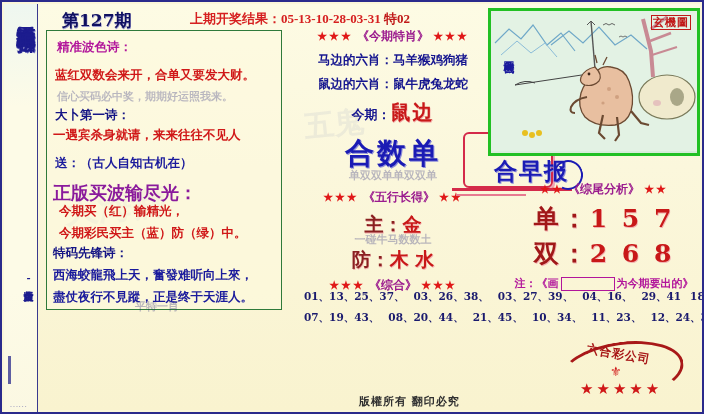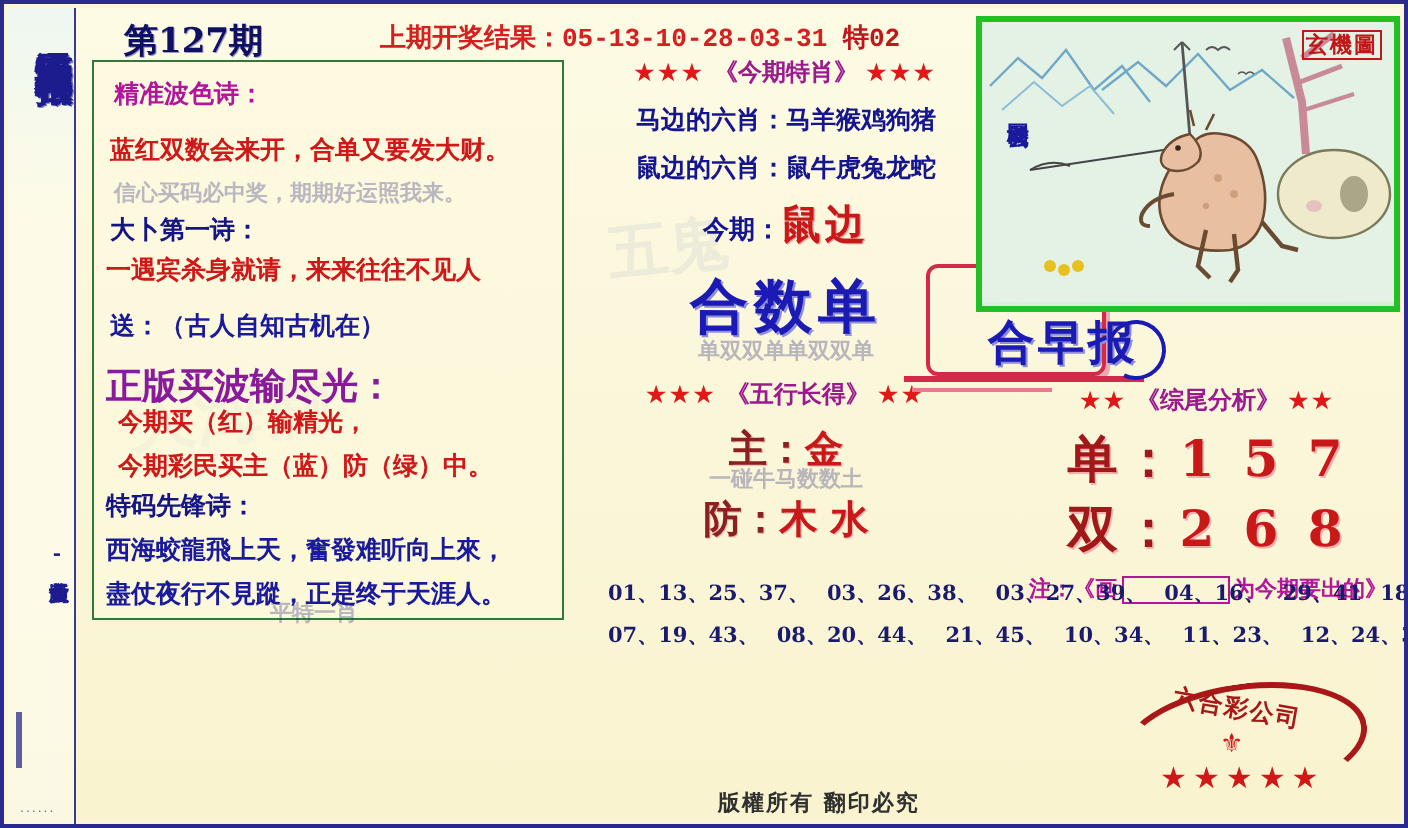--- a/index.html
+++ b/index.html
@@ -45,21 +45,21 @@
 
   
   .issue{
     position:absolute;left:58px;top:5px;
     font-family:"DejaVu Serif","Liberation Serif",serif;
     font-weight:bold;font-size:17px;color:#101060;
     text-shadow:0.5px 0.5px 0 #9a9ad0;
   }
   .lastresult{
     position:absolute;left:186px;top:6px;
-    font-family:Liberation Mono, monospace;
+    font-family:Liberation Serif, serif;
     font-weight:bold;font-size:13px;color:#d62020;
     letter-spacing:0px;white-space:nowrap;
   }
   .lastresult .sp{color:#c01818;}
 
   
   .poembox{
     position:absolute;left:42px;top:26px;width:236px;height:280px;
     border:1.5px solid #2f7a3a;background:rgba(253,250,222,.55);
     box-sizing:border-box;
@@ -283,32 +283,37 @@
         <span>《五行长得》</span>
         <span class="st">★★</span>
       </div>
       <div class="wuxing-row" style="margin-top:6px">
         <span class="k">主：</span><span>金</span>
       </div>
       <div class="faintline" style="margin-top:-6px">一碰牛马数数土</div>
       <div class="wuxing-row" style="margin-top:0px">
         <span class="k">防：</span><span>木 水</span>
       </div>
+      <div class="starline" style="margin-top:4px">
+        <span class="st">★★★</span>
+        <span>《综合》</span>
+        <span class="st">★★★</span>
+      </div>
     </div>
 
     <div class="redframe"></div>
     <div class="redbar"></div>
     <div class="redbar2"></div>
 
     <div class="zaobao">
       <span>合早报</span>
       <span class="circ"></span>
     </div>
     <div class="rightcol">
-      <div class="starline" style="margin-top:38px">
+      <div class="starline" style="margin-top:27px">
         <span class="st">★★</span>
         <span>《综尾分析》</span>
         <span class="st">★★</span>
       </div>
       <div class="dsline" style="margin-top:4px">
         <span class="k">单：</span><span>1 5 7</span>
       </div>
       <div class="dsline" style="margin-top:2px">
         <span class="k">双：</span><span>2 6 8</span>
       </div>

